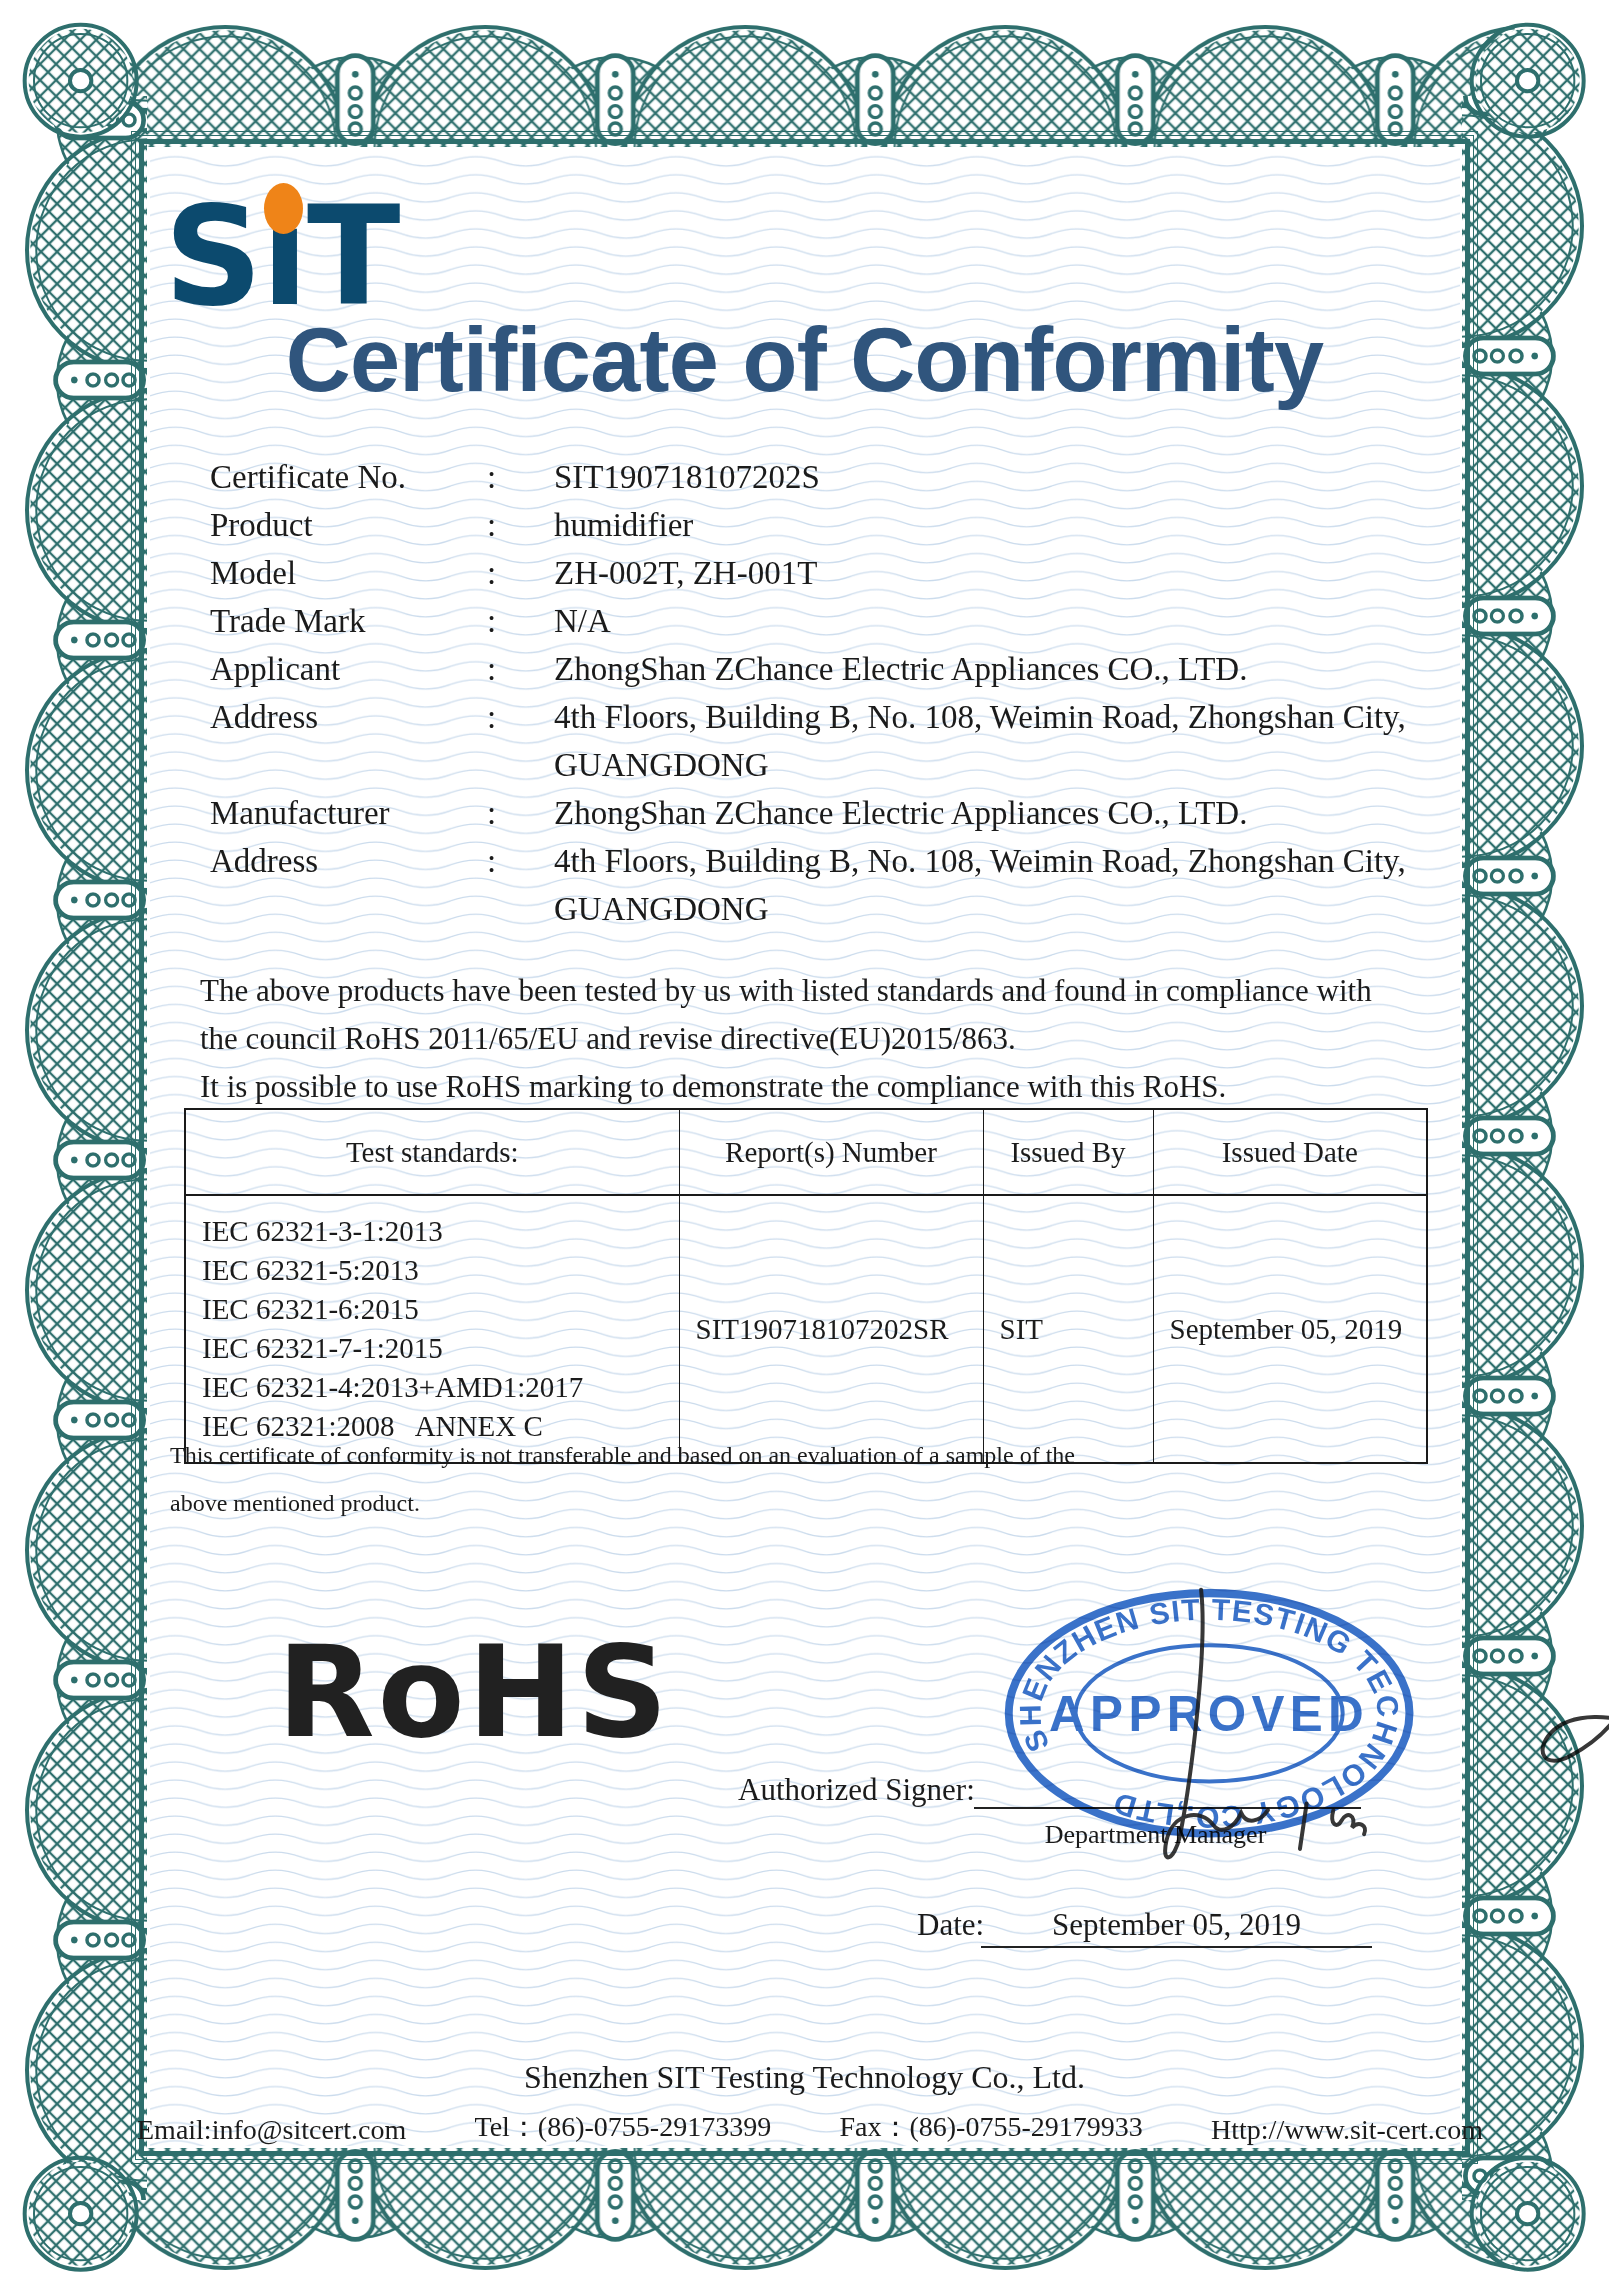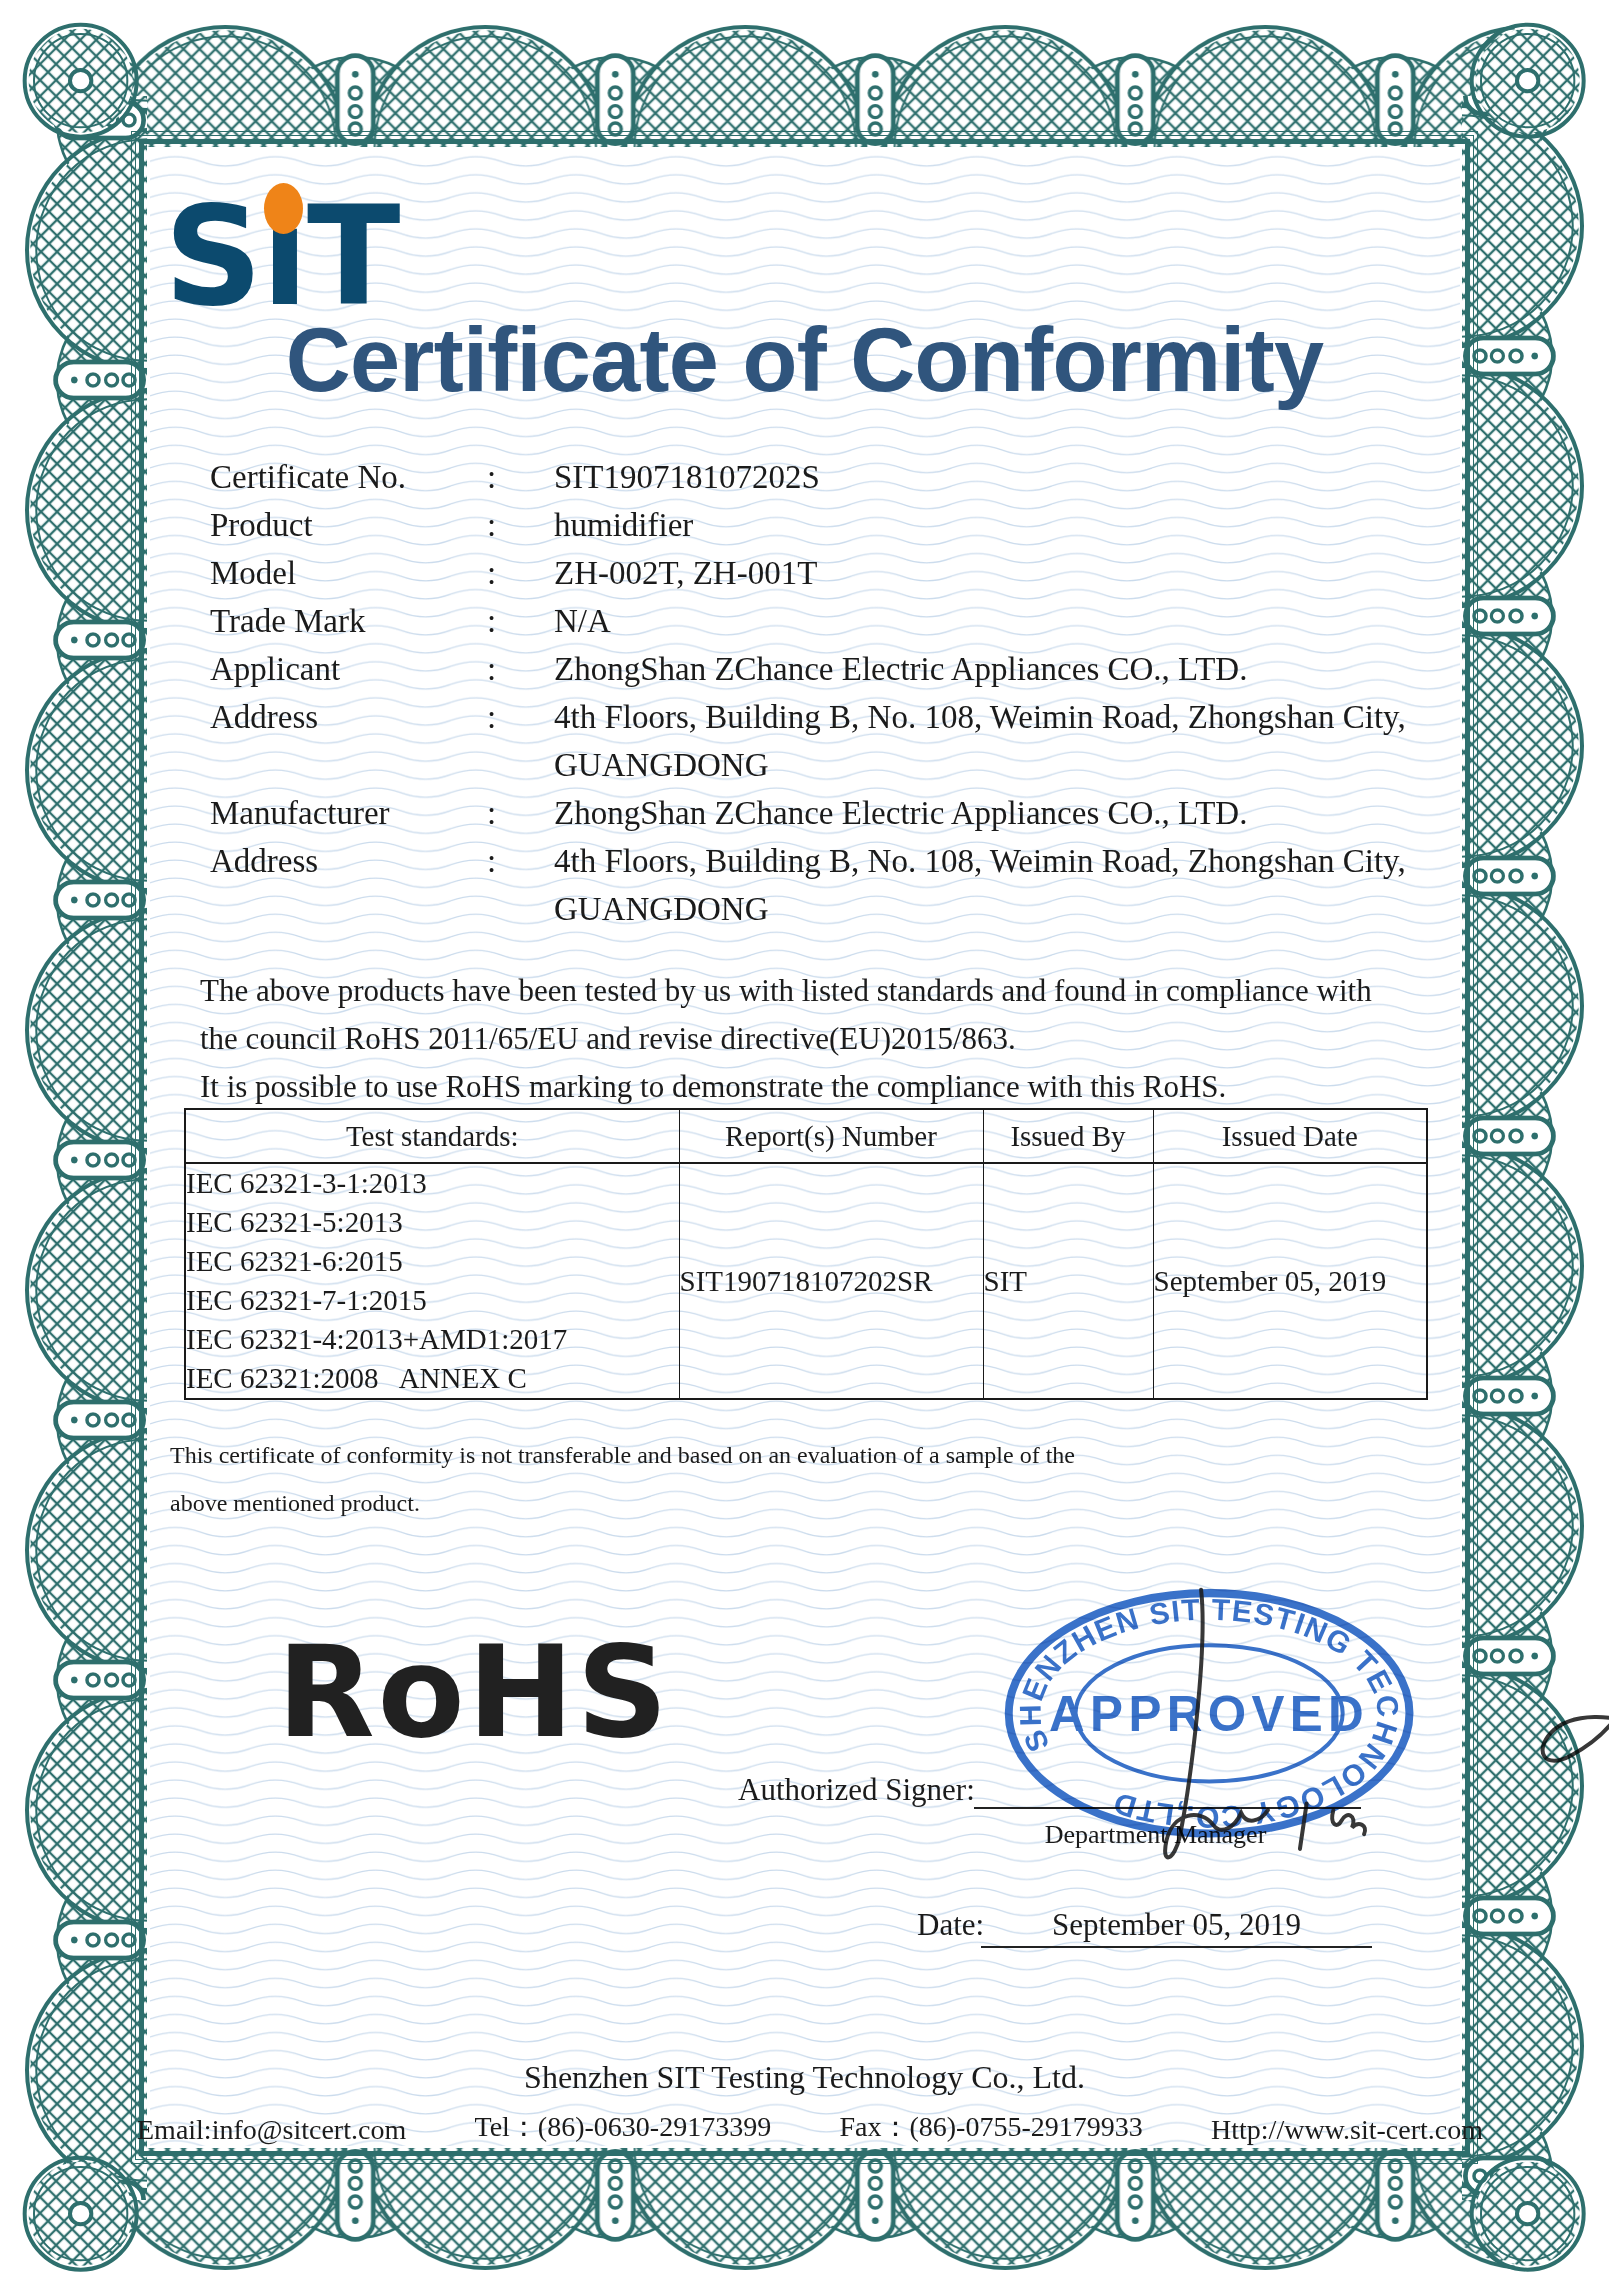--- a/index.html
+++ b/index.html
@@ -38,21 +38,21 @@
   .flabel{width:249px; flex:none;}
   .fcolon{width:39px; flex:none;}
   .fvalue{flex:1;}
   .fvalue .l2{display:block;}
 
   .statement{left:200px; top:967px; right:160px; font-size:31px; line-height:48px;}
   .note{left:170px; top:1431px; right:160px; font-size:24px; line-height:48px;}
 
   table.std{left:184px; top:1108px; position:absolute; border-collapse:collapse;
         table-layout:fixed; width:1243px; font-size:29px;}
-  table.std th, table.std td{border:1.3px solid #1a1a1a; padding:0;}
+  table.std th, table.std td{border:1.3px solid #1a1a1a; padding:16px;}
   table.std{border:2px solid #1a1a1a;}
   table.std thead th{height:52px; font-weight:normal; text-align:center;
         border-bottom:2.7px solid #1a1a1a;}
   table.std td{vertical-align:middle; text-align:left;}
   td.standards-cell{text-align:left; padding:6.7px 6.7px 6.7px 17.4px;}
   .std-line{line-height:39px; white-space:nowrap;}
 
   .rohs{left:277px; top:1629px; font-family:"DejaVu Sans","Liberation Sans",sans-serif;
         font-weight:bold; font-size:127px; line-height:1; color:#212121; letter-spacing:2.7px;}
 
@@ -271,19 +271,19 @@
   </svg>
 
   <div class="abs date-label">Date:</div>
   <div class="abs date-line">
     <span>September 05, 2019</span>
   </div>
 
   <div class="abs company">Shenzhen SIT Testing Technology Co., Ltd.</div>
   <div class="abs contact">
     <span>Email:info@sitcert.com</span>
-    <span>Tel：(86)-0630-29173399</span>
+    <span>Tel：(86)-0755-29173399</span>
     <span>Fax：(86)-0755-29179933</span>
     <span>Http://www.sit-cert.com</span>
   </div>
 
 </div>
 
 
 </body></html>

